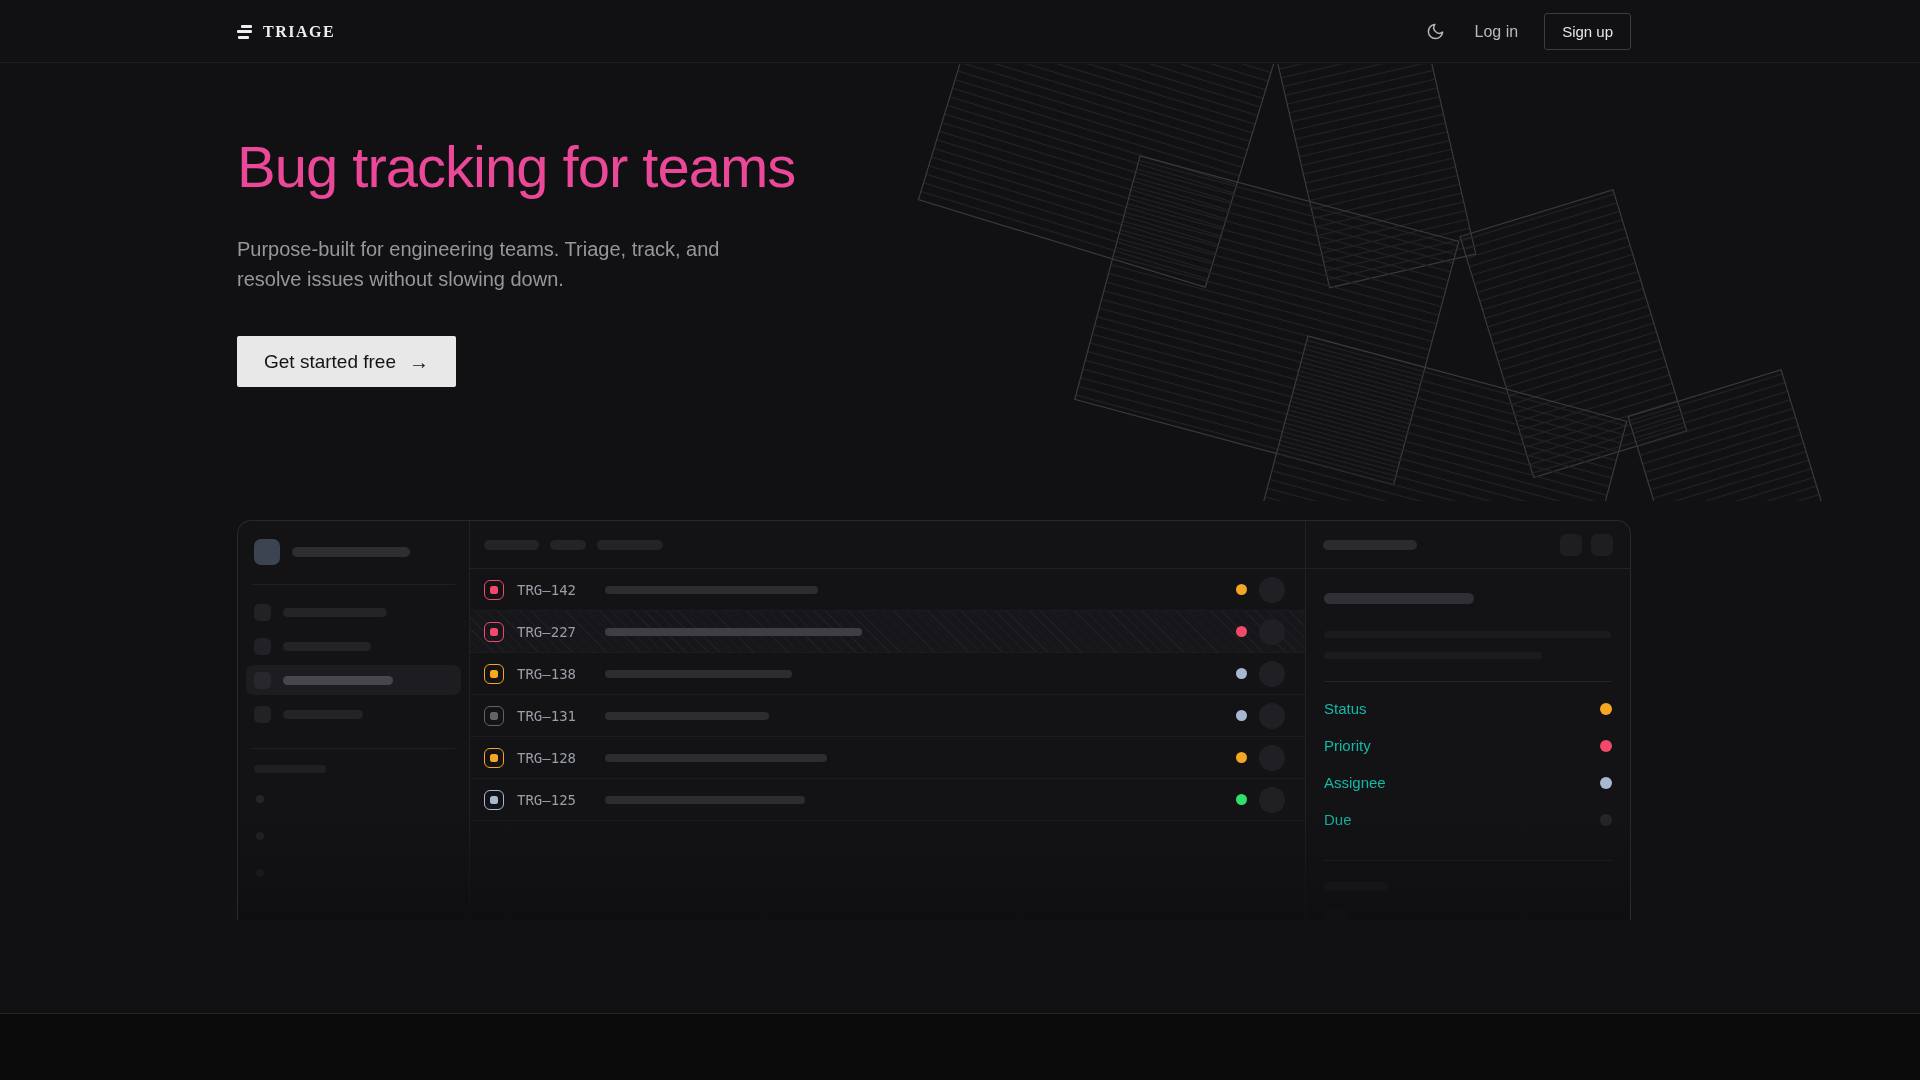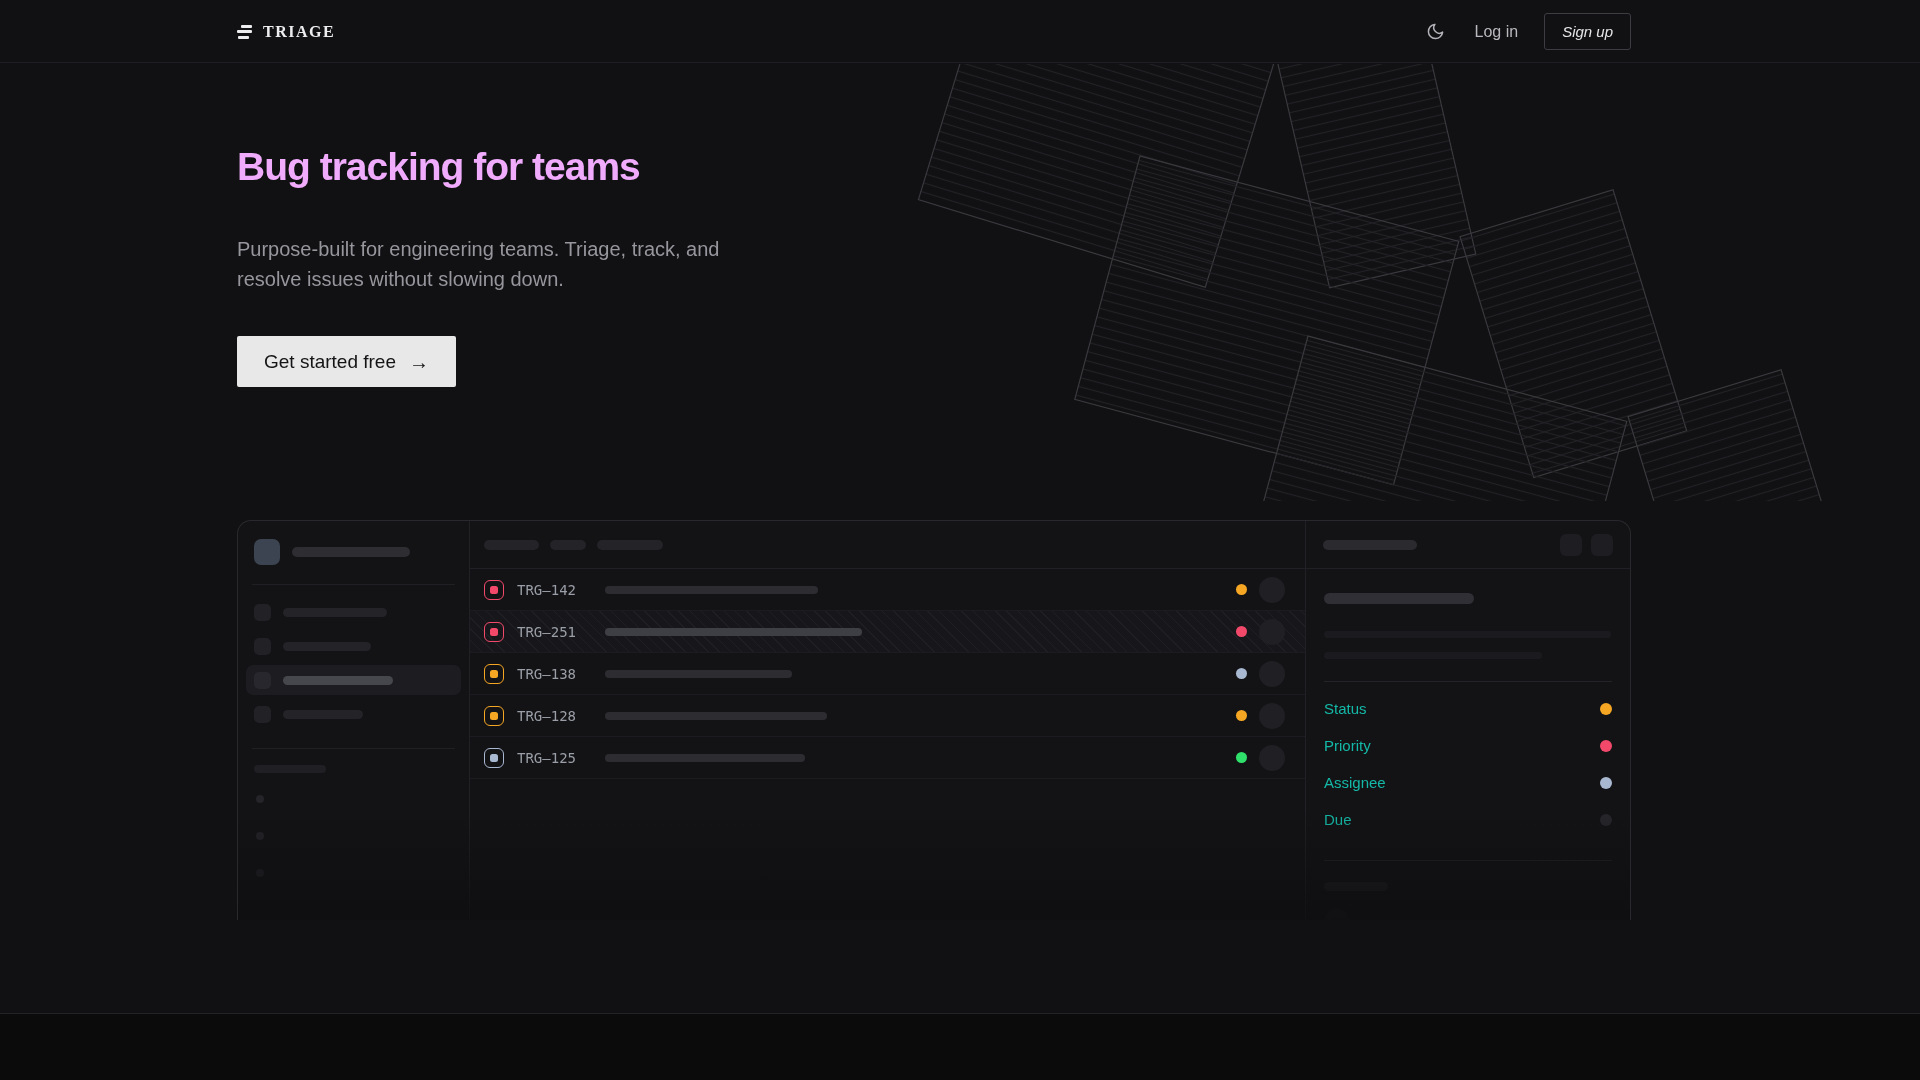--- a/index.html
+++ b/index.html
@@ -12,29 +12,29 @@
   .brand { display:flex; align-items:center; gap:10px; cursor:pointer; text-decoration:none; color:#ededf0;font-family:Liberation Serif, serif; }
   .logomark { display:flex; flex-direction:column; gap:2.5px; width:16px; }
   .logomark i { display:block; height:3px; border-radius:1px; background:#ededf0; }
   .logomark i:nth-child(1){ width:11px; margin-left:4px; }
   .logomark i:nth-child(2){ width:15px; }
   .logomark i:nth-child(3){ width:11px; margin-left:1px; }
   .brand-text { font-size:16px; font-weight:bold; letter-spacing:1.5px; }
   .nav-right { display:flex; align-items:center; gap:26px; }
   .theme-toggle { background:none; border:none; cursor:pointer; display:flex; align-items:center; padding:4px; }
   .login-link { font-size:16px; color:#b9b9bf; text-decoration:none; cursor:pointer; }
-  .signup-btn { background:transparent; border:1px solid #3c3c42; color:#e6e6e9; font-size:15px; font-family:inherit; padding:9px 17px; border-radius:3px; cursor:pointer;font-style:italic; }
+  .signup-btn { background:transparent; border:1px solid #3c3c42; color:#e6e6e9; font-size:15px; font-family:inherit; padding:9px 17px; border-radius:3px; cursor:pointer; }
 
   
   .wireframes { position:absolute; top:64px; left:0; z-index:1; pointer-events:none; }
   .panel { fill:url(#hatch); stroke:#39393e; stroke-width:1.2; }
 
   
   .hero { position:absolute; left:237px; top:135px; width:800px; z-index:10; }
-  .hero-title { font-size:39px; line-height:64px; font-weight:700; letter-spacing:-1px; color:#f0abfc; }
+  .hero-title { font-size:58px; line-height:64px; font-weight:400; letter-spacing:-1px; color:#ec4899; }
   .hero-sub { margin-top:35px; font-size:20px; line-height:30px; color:#96969d; white-space:pre-line; }
   .cta-btn { margin-top:42px; display:inline-flex; align-items:center; gap:13px; background:#e8e8e8; color:#141416; border:none; font-family:inherit; font-size:19px; font-weight:500; padding:0 27px; height:51px; border-radius:2px; cursor:pointer; }
   .cta-arrow { font-size:20px; line-height:1; }
 
   
   .app-card { position:absolute; left:237px; top:520px; width:1394px; height:400px; background:#131316; border:1px solid #29292d; border-bottom:none; border-radius:14px 14px 0 0; display:flex; z-index:10; overflow:hidden;justify-content:space-between; }
   .card-fade { position:absolute; left:0; right:0; bottom:0; height:110px; background:linear-gradient(to bottom, rgba(17,17,19,0), rgba(14,14,16,.85)); pointer-events:none; z-index:5; }
 
   
   .sb { width:232px; border-right:1px solid #212125; padding:18px 16px; flex-shrink:0; }
@@ -204,41 +204,52 @@
     <span class="row-right">
       <span class="status-dot" style="--c: #f5a623;"></span>
       <span class="row-avatar"></span>
     </span>
   </div>
 
   <div class="row sel">
     <span class="issue-ico" style="--c: #f2496b;">
             <b></b>
           </span>
-    <span class="issue-id">TRG–251</span>
+    <span class="issue-id">TRG–227</span>
     <span class="issue-bar" style="width: 257px;"></span>
     <span class="row-right">
       <span class="status-dot" style="--c: #f2496b;"></span>
       <span class="row-avatar"></span>
     </span>
   </div>
 
   <div class="row">
     <span class="issue-ico" style="--c: #f5a623;">
             <b></b>
           </span>
     <span class="issue-id">TRG–138</span>
     <span class="issue-bar" style="width: 187px;"></span>
     <span class="row-right">
       <span class="status-dot" style="--c: #a9b8d1;"></span>
       <span class="row-avatar"></span>
     </span>
   </div>
 
 
+  <div class="row">
+    <span class="issue-ico" style="--c: #62626a;">
+            <b></b>
+          </span>
+    <span class="issue-id">TRG–131</span>
+    <span class="issue-bar" style="width: 164px;"></span>
+    <span class="row-right">
+      <span class="status-dot" style="--c: #a9b8d1;"></span>
+      <span class="row-avatar"></span>
+    </span>
+  </div>
 
   <div class="row">
     <span class="issue-ico" style="--c: #f5a623;">
             <b></b>
           </span>
     <span class="issue-id">TRG–128</span>
     <span class="issue-bar" style="width: 222px;"></span>
     <span class="row-right">
       <span class="status-dot" style="--c: #f5a623;"></span>
       <span class="row-avatar"></span>

